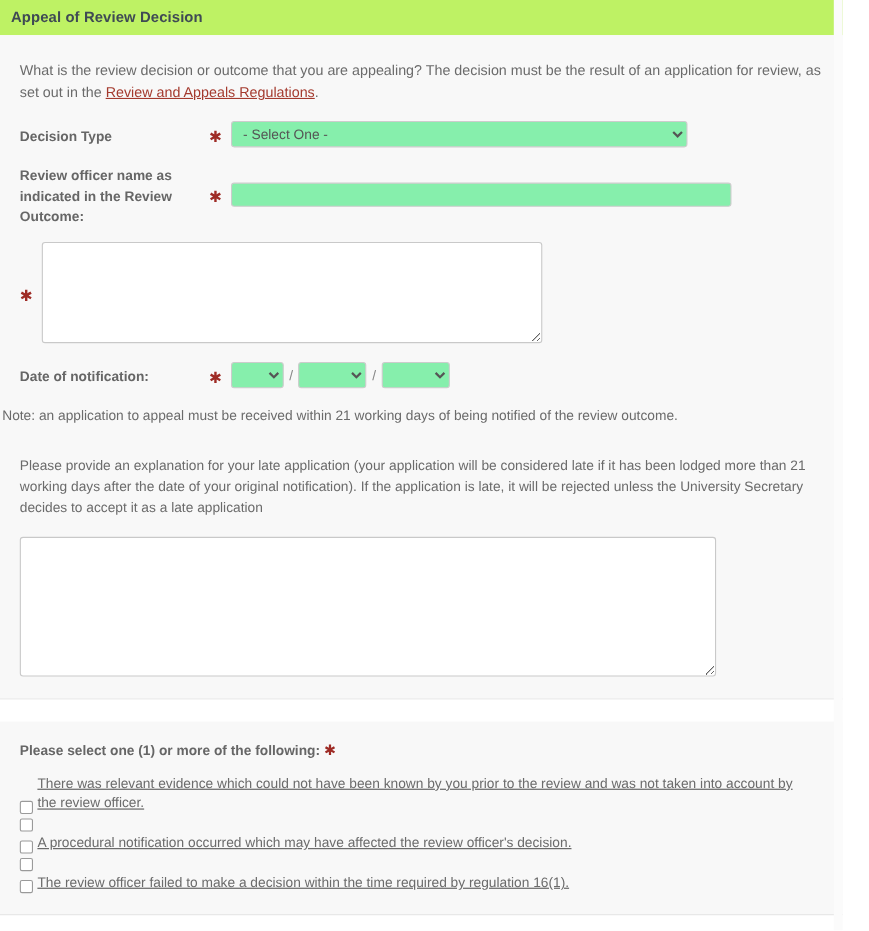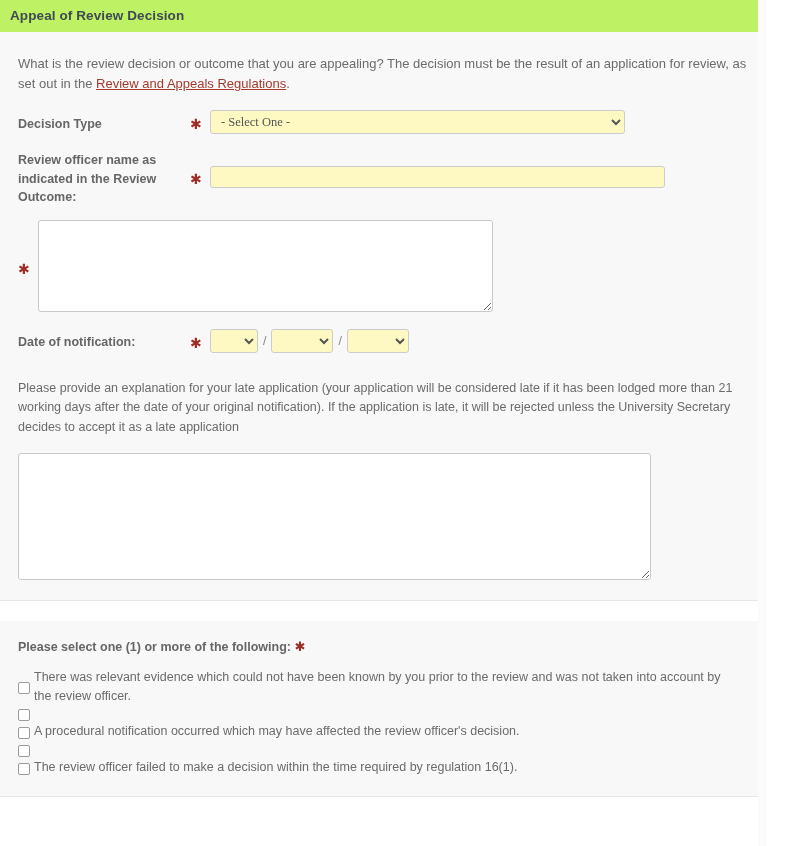--- a/index.html
+++ b/index.html
@@ -63,24 +63,24 @@
     flex: 0 0 20px;
     width: 20px;
     color: #9e2b25;
     font-size: 14px;
     line-height: 1;
     padding-top: 4px;
     font-weight: normal;
   }
   .ctrl { flex: 1 1 auto; }
   select.inp, input.inp {
-    font-family: Liberation Serif, serif;
+    font-family: Liberation Sans, sans-serif;
     font-size: 12.5px;
     color: #555;
-    background: #fef9c3;
+    background: #86efac;
     border: 1px solid #cccccc;
     border-radius: 3px;
     box-sizing: border-box;
     height: 24px;
     padding: 2px 6px;
     outline: none;
   }
   select.decision-select { width: 415px; }
   input.officer-input { width: 455px; height: 22px; }
   textarea.inp {
@@ -126,23 +126,24 @@
     font-size: 12.5px;
     margin: 0 0 14px 0;
   }
   .grounds-prompt .req-inline {
     color: #9e2b25;
     font-weight: normal;
     font-size: 13px;
   }
   .cb-row {
     display: flex;
-    align-items: center;
+    align-items: flex-end;
     line-height: 1.5;
     margin-bottom: 1px;
+    text-decoration: underline;
   }
   .cb-box {
     appearance: none;
     -webkit-appearance: none;
     width: 12px;
     height: 12px;
     flex: 0 0 12px;
     border: 1px solid #9a9a9a;
     background: #fff;
     border-radius: 2px;
@@ -211,20 +212,21 @@
           <select class="inp date-sel mid">
             <option></option>
           </select>
           <span class="date-sep">/</span>
           <select class="inp date-sel mid">
             <option></option>
           </select>
         </div>
       </div>
 
+      <div class="note">Note: an application to appeal must be received within 21 working days of being notified of the review outcome.</div>
 
       <div class="late-block">
         <p class="late-text">Please provide an explanation for your late application (your application will be considered late if it has been lodged more than 21 working days after the date of your original notification). If the application is late, it will be rejected unless the University Secretary decides to accept it as a late application</p>
         <textarea class="inp late-ta" style=""></textarea>
       </div>
 
     </div>
   </div>
 
   <div class="gap"></div>

